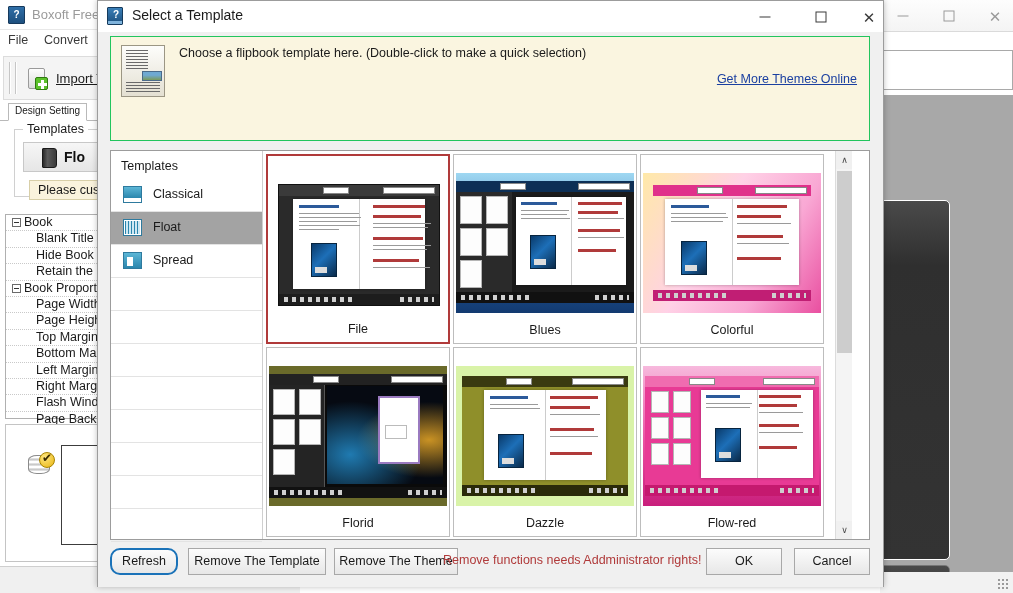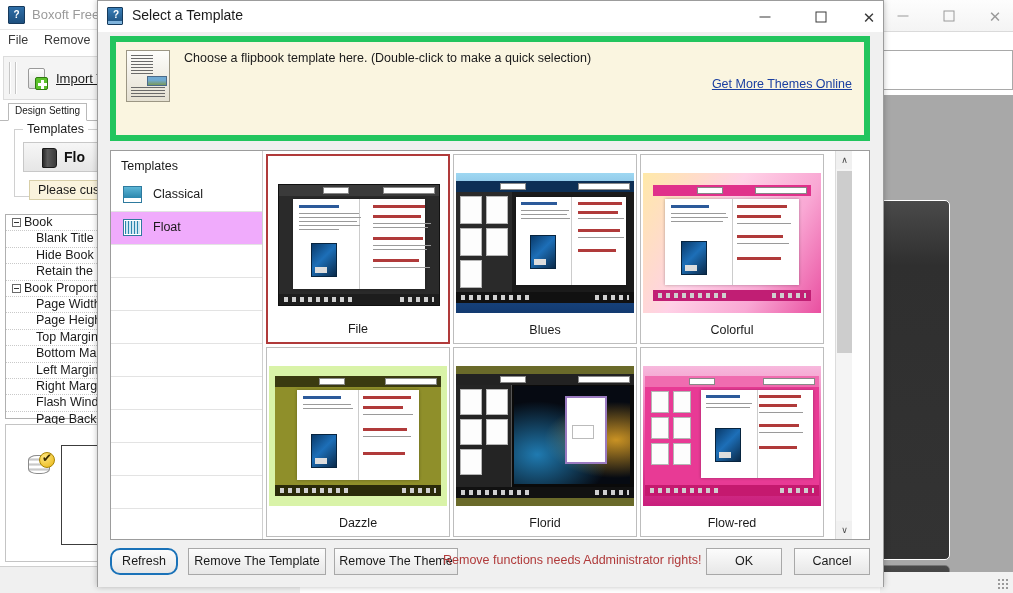--- a/index.html
+++ b/index.html
@@ -175,21 +175,21 @@
   .dlg-wbtn { position:absolute; top:0; width:46px; height:31px; background:transparent; }
   .dlg-wbtn .g { position:absolute; left:50%; top:50%; transform:translate(-50%,-50%); color:#3a3a3a; }
   .wb-min .g { width:11px; height:1px; background:#3a3a3a; }
   .wb-max .g { width:11px; height:11px; border:1px solid #3a3a3a; }
   .wb-close .g { font-size:15px; line-height:15px; }
 
   .dlg-body { position:absolute; left:0; top:31px; width:785px; height:555px; }
 
   .info-panel {
     position:absolute; left:12px; top:4px; width:760px; height:105px;
-    background:#faf5e0; border:6px solid #22c55e;
+    background:#faf5e0; border:1px solid #22c55e;
   }
   .info-thumb {
     position:absolute; left:10px; top:8px; width:44px; height:52px;
     background:linear-gradient(#fdfdfb,#e4e0d2); border:1px solid #9b9684;
   }
   .it-lines { position:absolute; left:4px; top:4px; width:22px; height:20px;
               background: repeating-linear-gradient(#6a6a6a,#6a6a6a 1px, transparent 1px, transparent 3px); }
   .it-lines2 { position:absolute; left:4px; top:36px; width:34px; height:12px;
                background: repeating-linear-gradient(#6a6a6a,#6a6a6a 1px, transparent 1px, transparent 3px); }
   .it-photo { position:absolute; left:20px; top:25px; width:20px; height:10px;
@@ -202,21 +202,21 @@
     position:absolute; left:12px; top:118px; width:760px; height:390px;
     background:#ffffff; border:1px solid #9c9c9c;
   }
   .tpl-list {
     position:absolute; left:0; top:0; width:152px; height:388px;
     background:#ffffff; border-right:1px solid #cfcfcf;
   }
   .tpl-list-title { position:absolute; left:10px; top:8px; font-size:12.5px; color:#1a1a1a; }
   .tpl-rows { position:absolute; left:0; top:28px; width:151px; }
   .tpl-row { position:relative; height:33px; border-bottom:1px solid #e3e3e3; cursor:pointer; }
-  .tpl-row.selected { background:#f0abfc; }
+  .tpl-row.selected { background:#a3a3a3; }
   .tpl-row .ticon { position:absolute; left:12px; top:7px; width:19px; height:17px;
                     border:1px solid #2e7a9e; background:#ffffff; }
   .ticon.classical:after { content:""; position:absolute; left:0; top:0; right:0; height:11px;
                            background:linear-gradient(#5cb6d6,#2b86ad); }
   .ticon.float:after { content:""; position:absolute; left:1px; top:1px; right:1px; bottom:1px;
                        background:
                          repeating-linear-gradient(90deg,#2b86ad,#2b86ad 1px,#cfe8f3 1px,#cfe8f3 3px),
                          #2b86ad; }
   .ticon.spread:after { content:""; position:absolute; left:0; top:0; right:0; bottom:0;
                         background:linear-gradient(#5cb6d6,#2b86ad); }
@@ -289,21 +289,21 @@
 <div id="root">
 
   <div class="bg-app">
     <div class="bg-app-titlebar">
       <div class="bg-app-icon">?</div>
       <div class="bg-app-title">Boxoft Free</div>
     </div>
 
     <div class="bg-menubar">
       <div class="bg-menu-item" style="left:8px;">File</div>
-      <div class="bg-menu-item" style="left:44px;">Remove</div>
+      <div class="bg-menu-item" style="left:44px;">Convert</div>
     </div>
 
     <div class="bg-toolbar">
       <div class="bg-grip"></div>
       <div class="bg-grip bg-grip2"></div>
       <div class="tb-icon">
         <div class="tb-paper"></div>
           <div class="tb-plus"></div>
       </div>
       <div class="tb-label">Import Text</div>
@@ -438,20 +438,24 @@
         <div class="tpl-list">
           <div class="tpl-list-title">Templates</div>
           <div class="tpl-rows">
             <div class="tpl-row">
               <span class="ticon classical"></span>
               <span class="tlabel">Classical</span>
             </div>
             <div class="tpl-row selected">
               <span class="ticon float"></span>
               <span class="tlabel">Float</span>
+            </div>
+            <div class="tpl-row">
+              <span class="ticon spread"></span>
+              <span class="tlabel">Spread</span>
             </div>
             <div class="tpl-row"></div>
             <div class="tpl-row"></div>
             <div class="tpl-row"></div>
             <div class="tpl-row"></div>
             <div class="tpl-row"></div>
             <div class="tpl-row"></div>
             <div class="tpl-row"></div>
             <div class="tpl-row"></div>
           </div>
@@ -563,20 +567,52 @@
                         <div class="dots-r"></div>
                       </div>
                   </div>
                 </div>
               </div>
               <div class="thumb-caption">Colorful</div>
             </div>
 
             <div class="thumb-cell">
               <div class="thumb-img">
+                <div class="fb" style="background:#6a6a2a;">
+                  <div style="position:absolute;left:0;top:8px;right:0;bottom:8px;background:#0a0a0a;">
+                    <div class="fb-bar" style="background:#222;">
+                        <div class="addr"></div>
+                        <div class="addr2"></div>
+                      </div>
+                    <div class="fb-sidebar" style="background:#242424;border-right:1px solid #555;">
+                      <div class="fb-thumbpage" style="left:4px;top:4px;width:22px;height:26px;"></div>
+                      <div class="fb-thumbpage" style="left:30px;top:4px;width:22px;height:26px;"></div>
+                      <div class="fb-thumbpage" style="left:4px;top:34px;width:22px;height:26px;"></div>
+                      <div class="fb-thumbpage" style="left:30px;top:34px;width:22px;height:26px;"></div>
+                      <div class="fb-thumbpage" style="left:4px;top:64px;width:22px;height:26px;"></div>
+                    </div>
+                    <div style="position:absolute;left:58px;top:12px;right:4px;bottom:14px;overflow:hidden;
+                                background:radial-gradient(ellipse at 20% 70%, rgba(40,160,230,.75), transparent 55%),
+                                           radial-gradient(ellipse at 88% 55%, rgba(250,180,40,.8), transparent 50%),
+                                           #060a12;">
+                      <div style="position:absolute;left:44%;top:10%;width:42px;height:68px;background:#ffffff;border:2px solid #9a7ac0;"></div>
+                      <div style="position:absolute;left:50%;top:40%;width:22px;height:14px;border:1px solid #bbb;"></div>
+                    </div>
+                    <div class="fb-bottom" style="background:#111;">
+                        <div class="dots"></div>
+                        <div class="dots-r"></div>
+                      </div>
+                  </div>
+                </div>
+              </div>
+              <div class="thumb-caption">Florid</div>
+            </div>
+
+            <div class="thumb-cell">
+              <div class="thumb-img">
                 <div class="fb" style="background:#d9f3a8;">
                   <div style="position:absolute;left:6px;top:10px;right:6px;bottom:10px;background:#8f8f2a;">
                     <div class="fb-bar" style="background:#3a3a10;">
                         <div class="addr"></div>
                         <div class="addr2"></div>
                       </div>
                     <div class="fb-pages" style="left:22px;top:14px;right:22px;bottom:16px;">
                       <div class="fb-spine"></div>
                       <div class="txt-h" style="left:6px;top:6px;width:38px;"></div>
                       <div class="txt-l" style="left:6px;top:14px;width:48px;"></div>
@@ -594,52 +630,20 @@
                         <div class="dots-r"></div>
                       </div>
                   </div>
                 </div>
               </div>
               <div class="thumb-caption">Dazzle</div>
             </div>
 
             <div class="thumb-cell">
               <div class="thumb-img">
-                <div class="fb" style="background:#6a6a2a;">
-                  <div style="position:absolute;left:0;top:8px;right:0;bottom:8px;background:#0a0a0a;">
-                    <div class="fb-bar" style="background:#222;">
-                        <div class="addr"></div>
-                        <div class="addr2"></div>
-                      </div>
-                    <div class="fb-sidebar" style="background:#242424;border-right:1px solid #555;">
-                      <div class="fb-thumbpage" style="left:4px;top:4px;width:22px;height:26px;"></div>
-                      <div class="fb-thumbpage" style="left:30px;top:4px;width:22px;height:26px;"></div>
-                      <div class="fb-thumbpage" style="left:4px;top:34px;width:22px;height:26px;"></div>
-                      <div class="fb-thumbpage" style="left:30px;top:34px;width:22px;height:26px;"></div>
-                      <div class="fb-thumbpage" style="left:4px;top:64px;width:22px;height:26px;"></div>
-                    </div>
-                    <div style="position:absolute;left:58px;top:12px;right:4px;bottom:14px;overflow:hidden;
-                                background:radial-gradient(ellipse at 20% 70%, rgba(40,160,230,.75), transparent 55%),
-                                           radial-gradient(ellipse at 88% 55%, rgba(250,180,40,.8), transparent 50%),
-                                           #060a12;">
-                      <div style="position:absolute;left:44%;top:10%;width:42px;height:68px;background:#ffffff;border:2px solid #9a7ac0;"></div>
-                      <div style="position:absolute;left:50%;top:40%;width:22px;height:14px;border:1px solid #bbb;"></div>
-                    </div>
-                    <div class="fb-bottom" style="background:#111;">
-                        <div class="dots"></div>
-                        <div class="dots-r"></div>
-                      </div>
-                  </div>
-                </div>
-              </div>
-              <div class="thumb-caption">Florid</div>
-            </div>
-
-            <div class="thumb-cell">
-              <div class="thumb-img">
                 <div class="fb" style="background:linear-gradient(#f7b9dd,#e94fa0 55%,#c91f7c);">
                   <div style="position:absolute;left:2px;top:10px;right:2px;bottom:10px;background:#e83a95;">
                     <div class="fb-bar" style="background:#f06cb0;">
                         <div class="addr"></div>
                         <div class="addr2"></div>
                       </div>
                     <div class="fb-sidebar" style="width:52px;">
                       <div class="fb-thumbpage" style="left:6px;top:4px;width:18px;height:22px;"></div>
                       <div class="fb-thumbpage" style="left:28px;top:4px;width:18px;height:22px;"></div>
                       <div class="fb-thumbpage" style="left:6px;top:30px;width:18px;height:22px;"></div>

